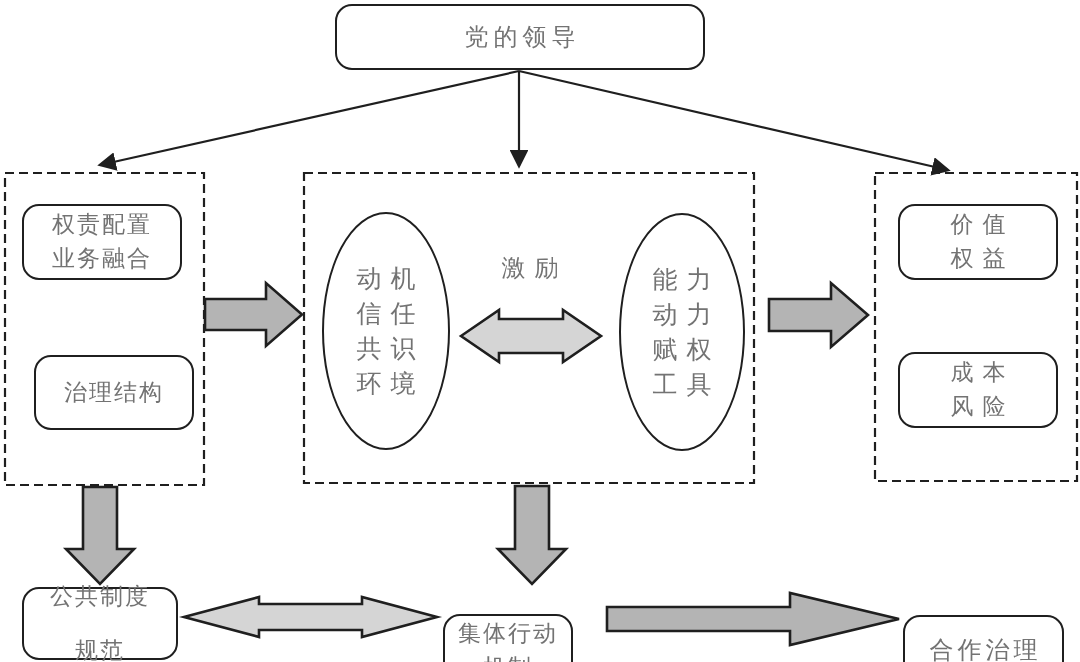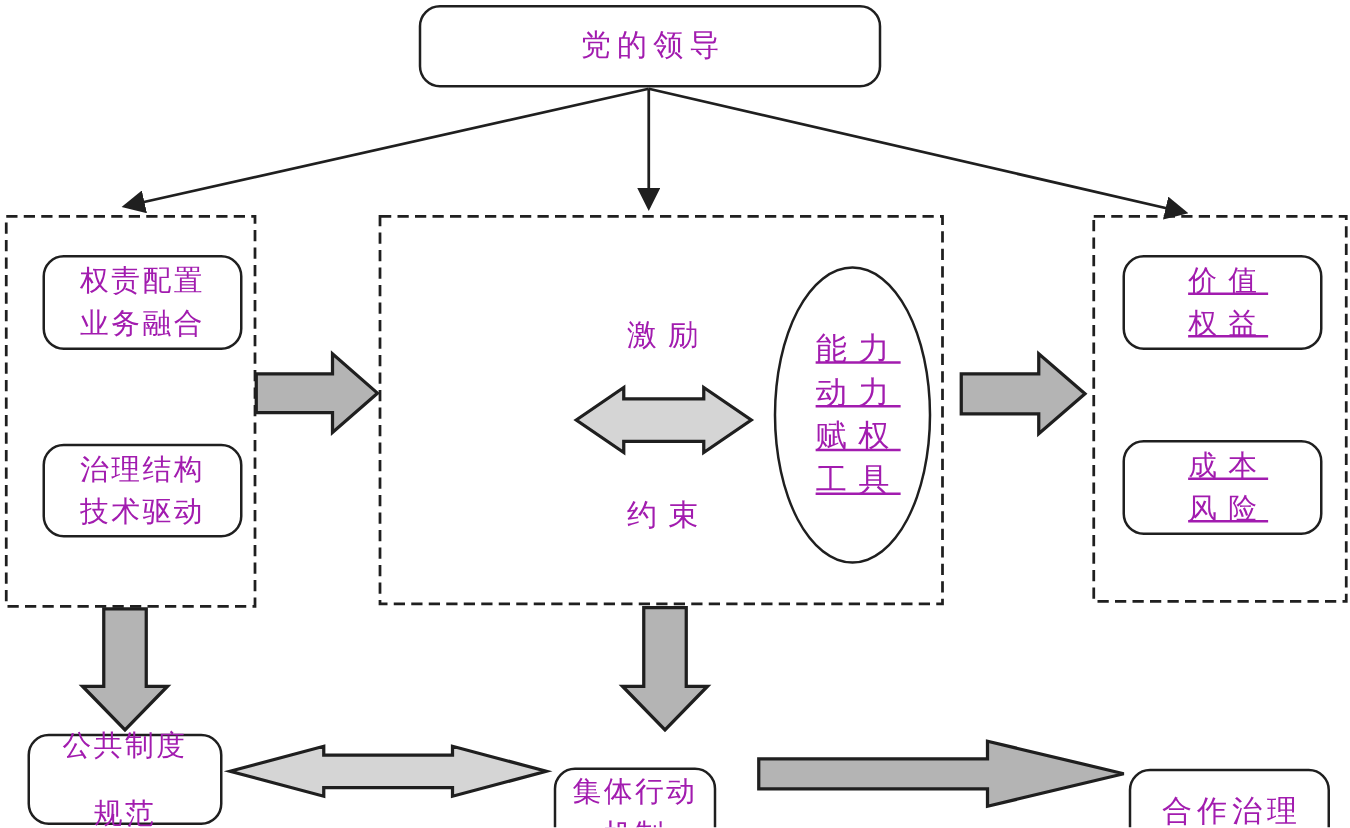--- a/index.html
+++ b/index.html
@@ -3,21 +3,21 @@
 <meta charset="utf-8">
 <style>
   * { margin: 0; padding: 0; box-sizing: border-box; }
   html, body { background: #ffffff; }
   .canvas {
     position: relative;
     width: 1080px;
     height: 662px;
     background: #ffffff;
     font-family: "Liberation Serif", "DejaVu Serif", serif;
-    color: #a21caf;
+    color: #737373;
     overflow: hidden;
   }
   svg.connector-layer {
     position: absolute;
     left: 0; top: 0;
     width: 1080px; height: 662px;
     z-index: 1;
   }
   .thin-line { stroke: #1f1f1f; stroke-width: 2.2; fill: none; }
   .blk { stroke: #1f1f1f; stroke-width: 2.6; }
@@ -45,33 +45,33 @@
     border-radius: 50%;
     background: #ffffff;
     display: flex;
     flex-direction: column;
     align-items: center;
     justify-content: center;
     text-align: center;
     font-size: 25px;
     line-height: 35px;
   }
-  .ellipse span, .wide { letter-spacing: 9px; text-indent: 9px; text-decoration: underline; }
+  .ellipse span, .wide { letter-spacing: 9px; text-indent: 9px; }
   .float-label {
     position: absolute;
     z-index: 2;
     width: 110px;
     text-align: center;
     font-size: 24px;
     letter-spacing: 9px;
     text-indent: 9px;
   }
   
   .n-party    { left: 335px; top: 4px;   width: 370px; height: 66px; font-size: 24px; letter-spacing: 5px; text-indent: 5px; }
-  .n-rights   { left: 22px;  top: 204px; width: 160px; height: 76px; margin-left: 12px; }
+  .n-rights   { left: 22px;  top: 204px; width: 160px; height: 76px; }
   .n-gov      { left: 34px;  top: 355px; width: 160px; height: 75px; }
   .n-value    { left: 898px; top: 204px; width: 160px; height: 76px; }
   .n-cost     { left: 898px; top: 352px; width: 160px; height: 76px; }
   .n-public   { left: 22px;  top: 587px; width: 156px; height: 73px; gap: 20px; }
   .n-collect  { left: 443px; top: 586px; width: 130px; height: 74px; margin-top: 28px; }
   .n-coop     { left: 903px; top: 587px; width: 161px; height: 70px; font-size: 24px; letter-spacing: 4px; text-indent: 4px; margin-top: 28px; }
   .e-left     { left: 322px; top: 212px; width: 128px; height: 238px; }
   .e-right    { left: 619px; top: 213px; width: 126px; height: 238px; }
   .l-incent   { left: 475px; top: 252px; }
   .l-constr   { left: 475px; top: 396px; }
@@ -108,31 +108,35 @@
   <div class="node n-party">
     <span>党的领导</span>
   </div>
 
   <div class="node n-rights">
     <span>权责配置</span>
     <span>业务融合</span>
   </div>
   <div class="node n-gov">
     <span>治理结构</span>
-    <span>技术驱动</span>
   </div>
 
+  <div class="ellipse e-left">
+    <span>动机</span>
+    <span>信任</span>
+    <span>共识</span>
+    <span>环境</span>
+  </div>
   <div class="ellipse e-right">
     <span>能力</span>
     <span>动力</span>
     <span>赋权</span>
     <span>工具</span>
   </div>
   <div class="float-label l-incent">激励</div>
-  <div class="float-label l-constr">约束</div>
 
   <div class="node n-value">
     <span class="wide">价值</span>
     <span class="wide">权益</span>
   </div>
   <div class="node n-cost">
     <span class="wide">成本</span>
     <span class="wide">风险</span>
   </div>
 

